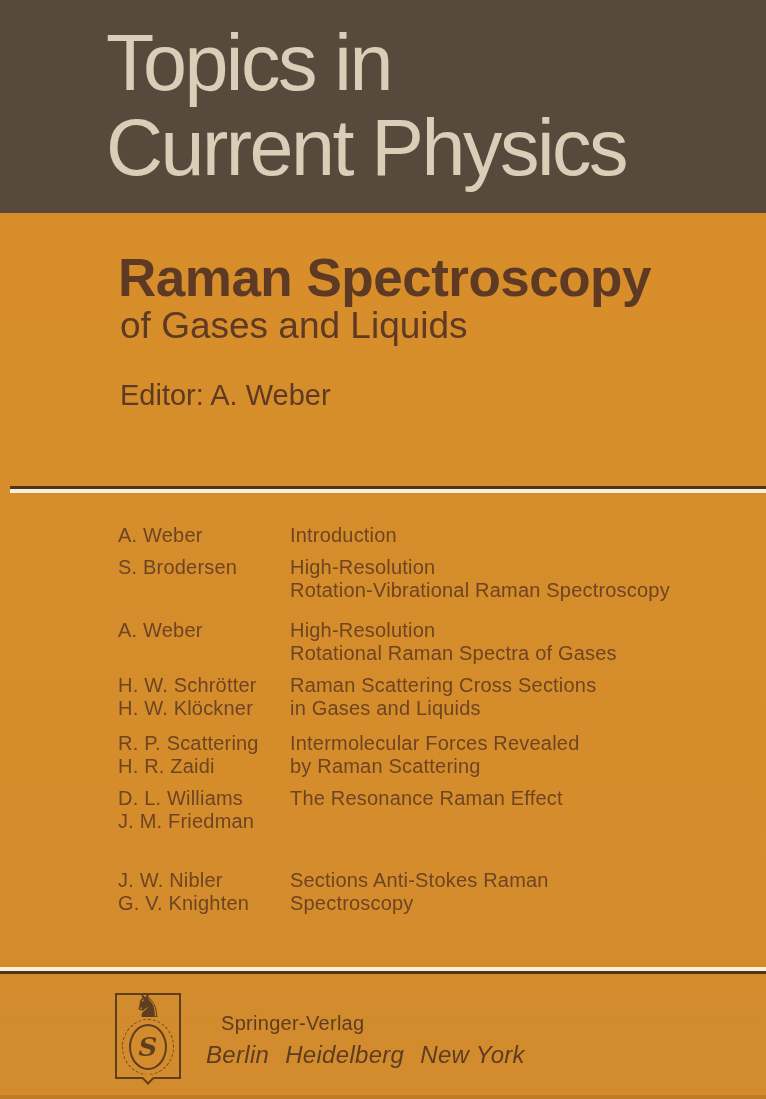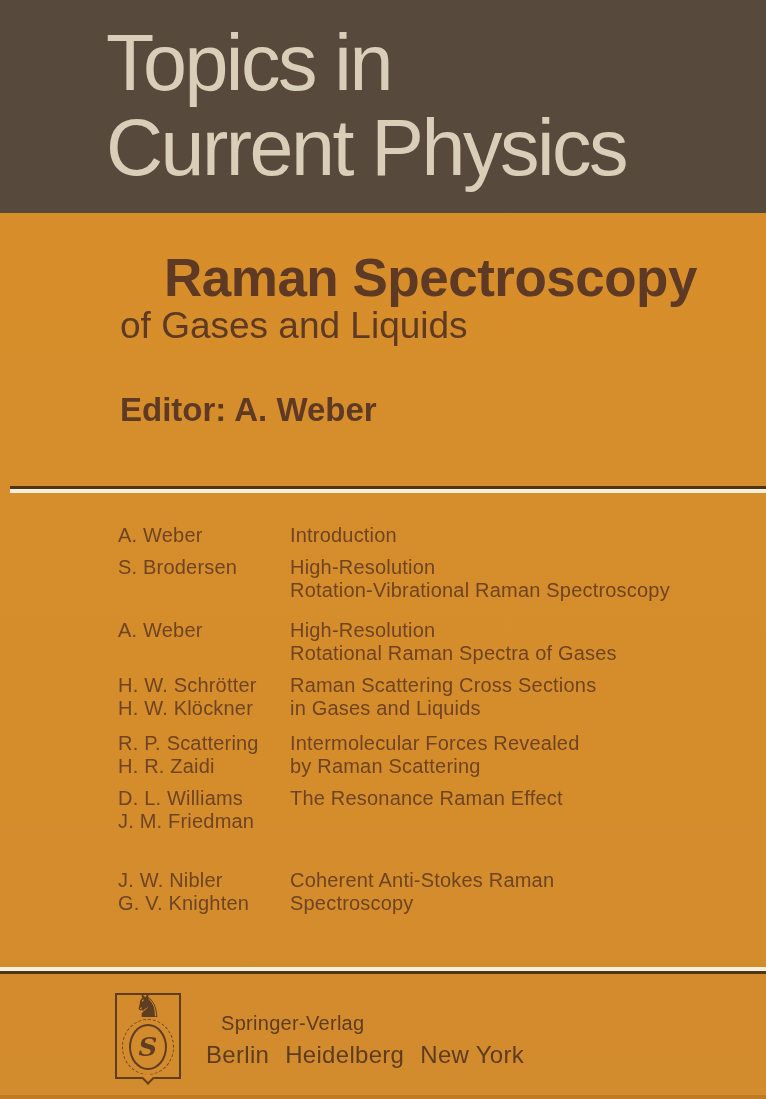--- a/index.html
+++ b/index.html
@@ -35,37 +35,36 @@
 
   
   .book-title {
     position: absolute;
     left: 118px; top: 247px;
     color: #5e3a24;
     font-size: 53px;
     font-weight: 700;
     letter-spacing: -0.5px;
     white-space: nowrap;
-    margin-left: 46px;
   }
   .book-subtitle {
     position: absolute;
     left: 120px; top: 305px;
     color: #5e3a24;
     font-size: 37px;
     font-weight: 400;
     letter-spacing: 0px;
     white-space: nowrap;
   }
   .editor-line {
     position: absolute;
-    left: 120px; top: 391px;
+    left: 120px; top: 379px;
     color: #5e3a24;
-    font-size: 33px;
-    font-weight: 700;
+    font-size: 29px;
+    font-weight: 400;
     white-space: nowrap;
   }
 
   
   .rule-top { position: absolute; left: 10px; right: 0; top: 486px; }
   .rule-top .rule-dark  { height: 2.5px; background: #503318; }
   .rule-top .rule-light { height: 4.5px; background: #f6f1da; }
 
   .rule-bottom { position: absolute; left: 0; right: 0; top: 967px; }
   .rule-bottom .rule-light { height: 3.5px; background: #f6f1da; }
@@ -140,20 +139,21 @@
     letter-spacing: 0.3px;
     white-space: nowrap;
   }
   .publisher-cities {
     position: absolute;
     left: 206px; top: 1041px;
     color: #5e3c22;
     font-size: 24px;
     letter-spacing: 0.3px;
     white-space: nowrap;
+    font-style: italic;
   }
   .publisher-cities span { margin-right: 16px; }
   .publisher-cities span:last-child { margin-right: 0; }
 
   .bottom-edge {
     position: absolute;
     left: 0; right: 0; bottom: 0;
     height: 4px;
     background: #bf7c22;
   }
@@ -239,21 +239,21 @@
       <div>The Resonance Raman Effect</div>
     </div>
   </div>
 
   <div class="toc-row" style="top:869px">
     <div class="toc-authors">
       <div>J. W. Nibler</div>
       <div>G. V. Knighten</div>
     </div>
     <div class="toc-titles">
-      <div>Coherent Anti-Stokes Raman</div>
+      <div>Sections Anti-Stokes Raman</div>
       <div>Spectroscopy</div>
     </div>
   </div>
 
   <div class="rule-bottom">
     <div class="rule-light"></div>
     <div class="rule-dark"></div>
   </div>
 
   <div class="logo-box">

